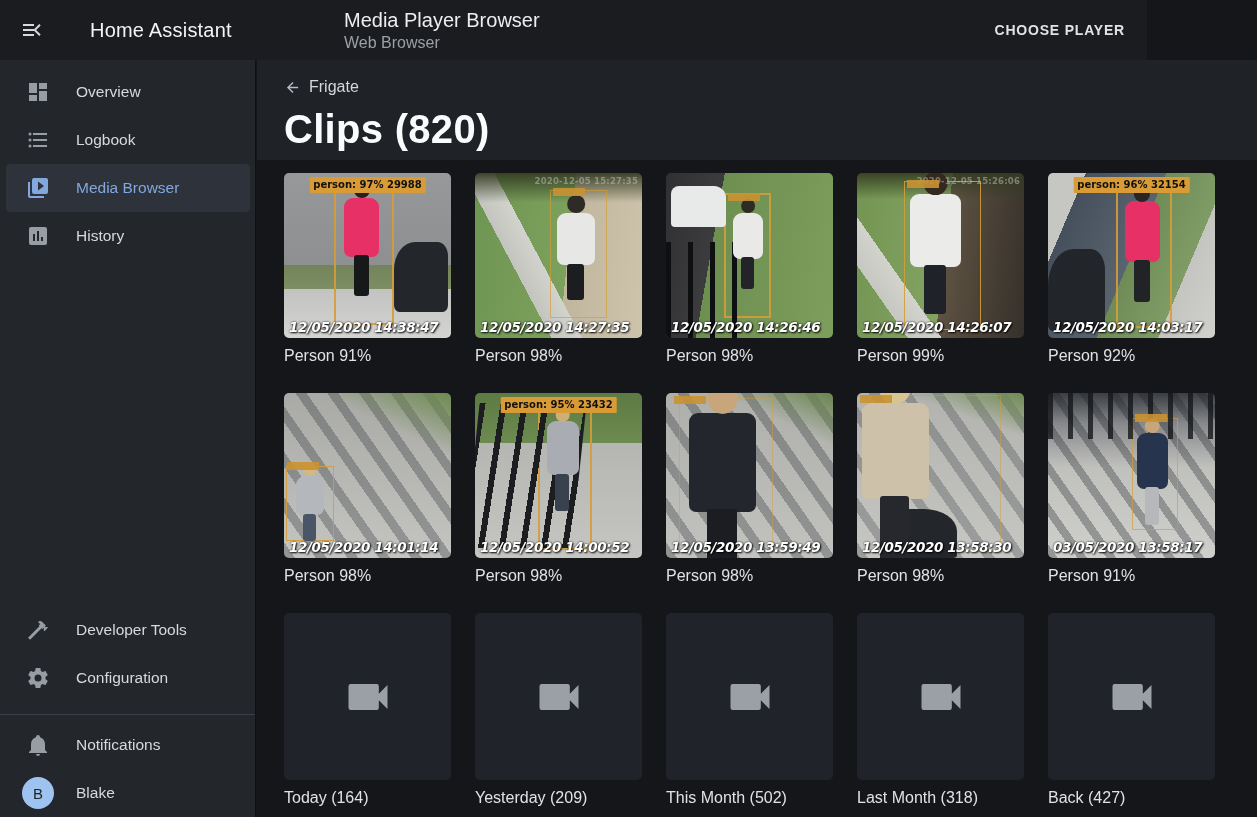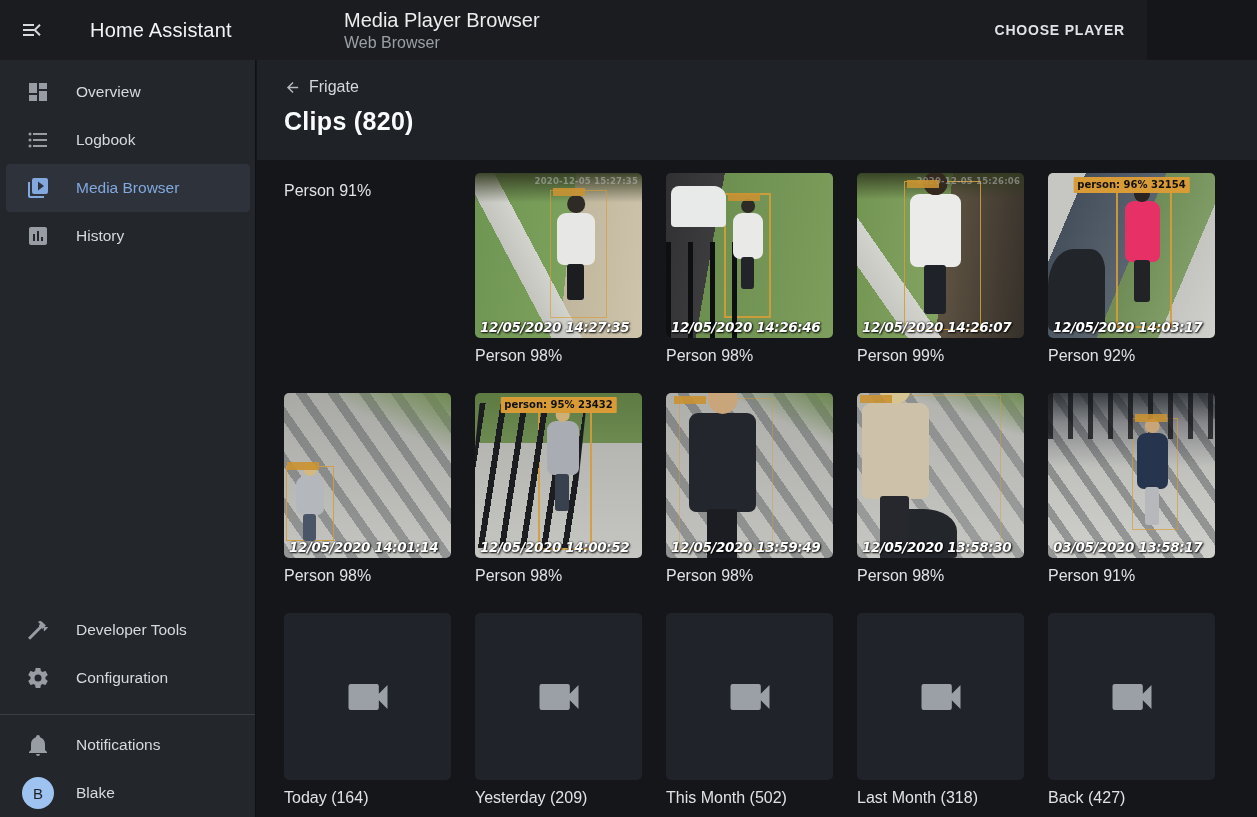--- a/index.html
+++ b/index.html
@@ -40,21 +40,21 @@
   .side-item .avatar + .lbl { margin-left:22px; }
 
   
   .content { position:absolute; left:257px; top:60px; width:1000px; height:757px;
              background:#14161a; overflow:hidden; }
   .content-header { background:#1f2227; height:100px; padding:18px 24px 0 27px; }
   .breadcrumb { display:flex; align-items:center; gap:8px; background:none; border:none;
                 cursor:pointer; padding:0; }
   .breadcrumb svg { width:17px; height:17px; fill:#b9bcc1; }
   .breadcrumb .lbl { color:#d4d7db; font-size:16px; font-family:"Liberation Sans",sans-serif; }
-  .content-title { color:#fafbfc; font-size:25px; font-weight:700; margin-top:11px; letter-spacing:.3px; }
+  .content-title { color:#fafbfc; font-size:40px; font-weight:700; margin-top:11px; letter-spacing:.3px; }
 
   .grid { display:grid; grid-template-columns:repeat(5,167px); gap:28px 24px; padding:13px 24px 24px 27px; }
   .cell { cursor:pointer; }
   .thumb { position:relative; width:167px; height:165px; border-radius:5px; overflow:hidden; }
   .caption { color:#e0e2e5; font-size:16px; margin-top:9px; }
 
   
   .bbox { position:absolute; border:2px solid rgba(214,156,55,.9); }
   .chip { position:absolute; top:4px; left:50%; transform:translateX(-50%); background:#d89b36;
           color:#111; font:700 10px/1.55 "DejaVu Sans",sans-serif; padding:0 4px;
@@ -228,20 +228,27 @@
       <button class="breadcrumb">
         <svg viewBox="0 0 24 24">
           <path d="M20,11V13H8L13.5,18.5L12.08,19.92L4.16,12L12.08,4.08L13.5,5.5L8,11H20Z"></path>
         </svg>
         <span class="lbl">Frigate</span>
       </button>
       <h1 class="content-title">Clips (820)</h1>
     </div>
     <div class="grid" id="media-grid">
         <div class="cell">
+          <div class="thumb s1">
+            <span class="chip">person: 97% 29988</span>
+            <div class="bbox"></div>
+            <div class="figure"></div>
+            <div class="prop"></div>
+            <span class="ts">12/05/2020 14:38:47</span>
+          </div>
           <div class="caption">Person 91%</div>
         </div>
         <div class="cell">
           <div class="thumb s2">
             <span class="osd">2020-12-05 15:27:35</span>
             <span class="chip-sm"></span>
             <div class="bbox"></div>
             <div class="figure"></div>
             <span class="ts">12/05/2020 14:27:35</span>
           </div>

